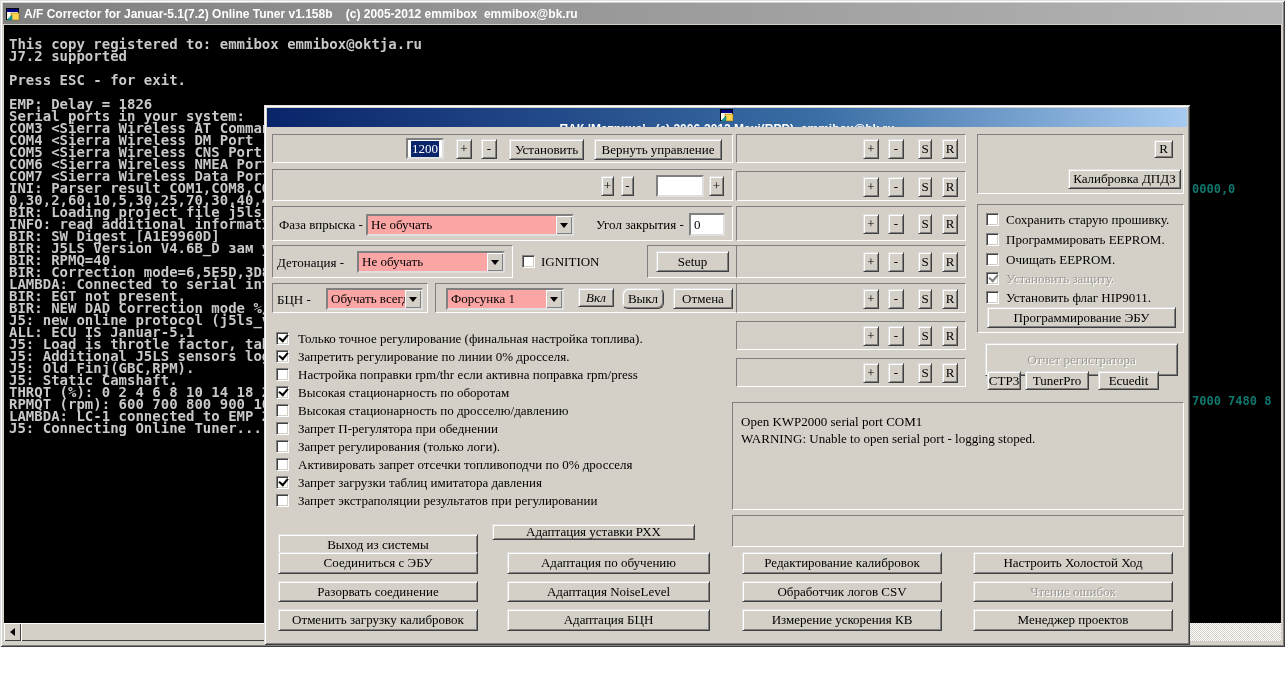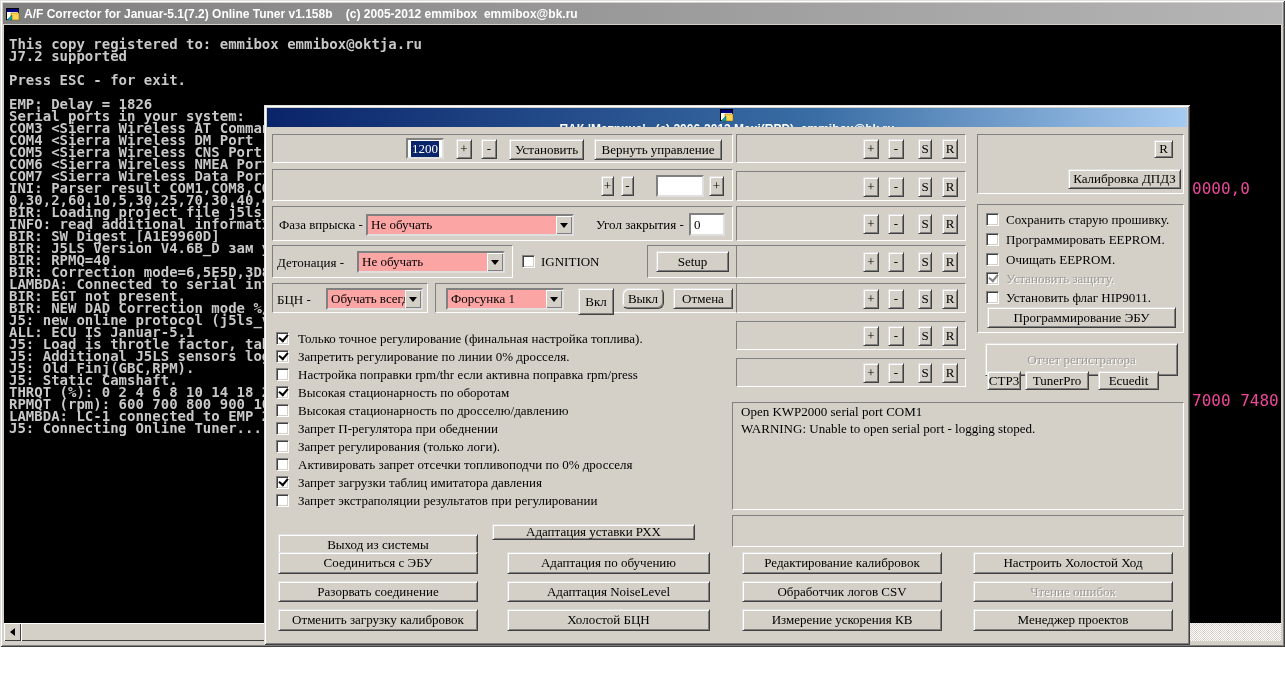--- a/index.html
+++ b/index.html
@@ -34,22 +34,22 @@
   .glyph-x::after  { transform:rotate(-45deg); }
 
   
   #console-screen { background:#000; overflow:hidden; }
   #console-pre {
     position:absolute; left:5px; top:13px;
     font-family:"DejaVu Sans Mono", monospace; font-weight:bold;
     font-size:14px; line-height:12px; color:#c8c8c8; white-space:pre;
   }
   .console-frag {
-    position:absolute; font-family:"DejaVu Sans Mono", monospace; font-weight:normal;
-    font-size:16px; line-height:12px; color:#ec4899; white-space:pre;
+    position:absolute; font-family:"DejaVu Sans Mono", monospace; font-weight:bold;
+    font-size:12px; line-height:12px; color:#0f766e; white-space:pre;
   }
   .scroll-track {
     background:#fff;
     background-image:conic-gradient(#d4d0c8 25%, transparent 0 50%, #d4d0c8 0 75%, transparent 0);
     background-size:2px 2px;
   }
   .scroll-btn { background:#d4d0c8; box-shadow: inset 1px 1px 0 #fff, inset -1px -1px 0 #404040;
                 display:flex; align-items:center; justify-content:center; }
   .arrow-left { width:0; height:0; border:4px solid transparent; border-right:5px solid #000; margin-left:-4px; }
   .scroll-thumb { background:#d4d0c8; box-shadow: inset 1px 1px 0 #fff, inset -1px -1px 0 #404040; }
@@ -91,21 +91,21 @@
     box-shadow: inset 1px 1px 0 #404040, inset -1px -1px 0 #d4d0c8;
   }
   .cb.checked::after {
     content:""; position:absolute; left:2px; top:1px; width:7px; height:4px;
     border-left:2px solid #000; border-bottom:2px solid #000; transform:rotate(-50deg);
   }
   .cb.checked.disabled::after { border-color:#808080; }
   .cb-label { position:absolute; font-size:13px; color:#000; white-space:nowrap; }
   .cb-label.disabled { color:#9c9a94; text-shadow:1px 1px 0 #fff; }
   .panel-label { position:absolute; font-size:13px; color:#000; white-space:nowrap; }
-  .logbox { position:absolute; font-size:13px; color:#000; line-height:17px; padding:0 8px;
+  .logbox { position:absolute; font-size:13px; color:#000; line-height:17px; padding:10px 8px;
             overflow:hidden; }
 </style>
 </head>
 <body>
 
 <div class="abs win98-raised" style="left:0; top:0; width:1285px; height:647px;">
 
   <div class="abs titlebar inactive" style="left:3px; top:3px; width:1279px; height:21px;">
     <svg class="win-icon" viewBox="0 0 14 14">
       <rect x="0.5" y="1.5" width="12" height="11" fill="#fffbe8" stroke="#000"></rect>
@@ -230,21 +230,21 @@
         </span>
     </div>
   </div>
   <div class="abs sunken" style="left:171px; top:178px; width:302px; height:30px;">
     <div class="combo" style="left:10px; top:4px; width:118px; height:22px;">
       <span class="val">Форсунка 1</span>
       <span class="dd">
           <span class="tri-down"></span>
         </span>
     </div>
-    <div class="btn" style="left:142px; top:4px; width:36px; height:27px;">Вкл</div>
+    <div class="btn" style="left:142px; top:4px; width:36px; height:19px;font-style:italic;">Вкл</div>
     <div class="btn" style="left:186px; top:4px; width:42px; height:21px;border-radius:6px;">Выкл</div>
     <div class="btn" style="left:237px; top:4px; width:60px; height:21px;">Отмена</div>
   </div>
 
   <div class="abs" style="left:12px; top:225px; width:450px; height:190px;">
     <span class="cb checked" style="left:0;  top:2px;"></span>
     <span class="cb-label" style="left:22px; top:1px;">Только точное регулирование (финальная настройка топлива).</span>
     <span class="cb checked" style="left:0;  top:20px;"></span>
     <span class="cb-label" style="left:22px; top:19px;">Запретить регулирование по линии 0% дросселя.</span>
     <span class="cb" style="left:0; top:38px;"></span>
@@ -340,21 +340,21 @@
   <div class="abs sunken" style="left:468px; top:410px; width:452px; height:32px;"></div>
 
   <div class="btn" style="left:14px; top:429px; width:200px; height:22px;">Выход из системы</div>
   <div class="btn" style="left:14px; top:447px; width:200px; height:22px;">Соединиться с ЭБУ</div>
   <div class="btn" style="left:14px; top:476px; width:200px; height:21px;">Разорвать соединение</div>
   <div class="btn" style="left:14px; top:504px; width:200px; height:22px;">Отменить загрузку калибровок</div>
 
   <div class="btn" style="left:228px; top:419px; width:203px; height:16px;">Адаптация уставки РХХ</div>
   <div class="btn" style="left:243px; top:447px; width:203px; height:22px;">Адаптация по обучению</div>
   <div class="btn" style="left:243px; top:476px; width:203px; height:21px;">Адаптация NoiseLevel</div>
-  <div class="btn" style="left:243px; top:504px; width:203px; height:22px;">Холостой БЦН</div>
+  <div class="btn" style="left:243px; top:504px; width:203px; height:22px;">Адаптация БЦН</div>
 
   <div class="btn" style="left:478px; top:447px; width:200px; height:22px;">Редактирование калибровок</div>
   <div class="btn" style="left:478px; top:476px; width:200px; height:21px;">Обработчик логов CSV</div>
   <div class="btn" style="left:478px; top:504px; width:200px; height:22px;">Измерение ускорения КВ</div>
 
   <div class="btn" style="left:709px; top:447px; width:200px; height:22px;">Настроить Холостой Ход</div>
   <div class="btn disabled" style="left:709px; top:476px; width:200px; height:21px;">Чтение ошибок</div>
   <div class="btn" style="left:709px; top:504px; width:200px; height:22px;">Менеджер проектов</div>
 </div>
 

